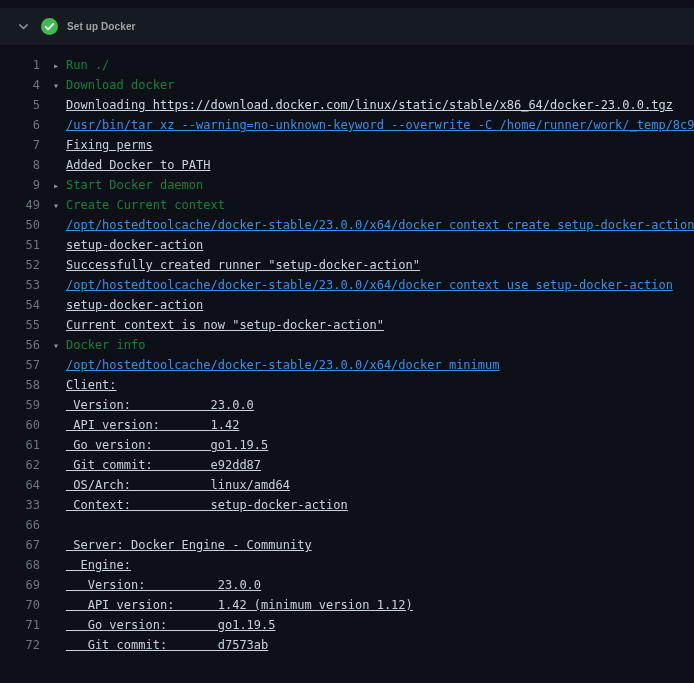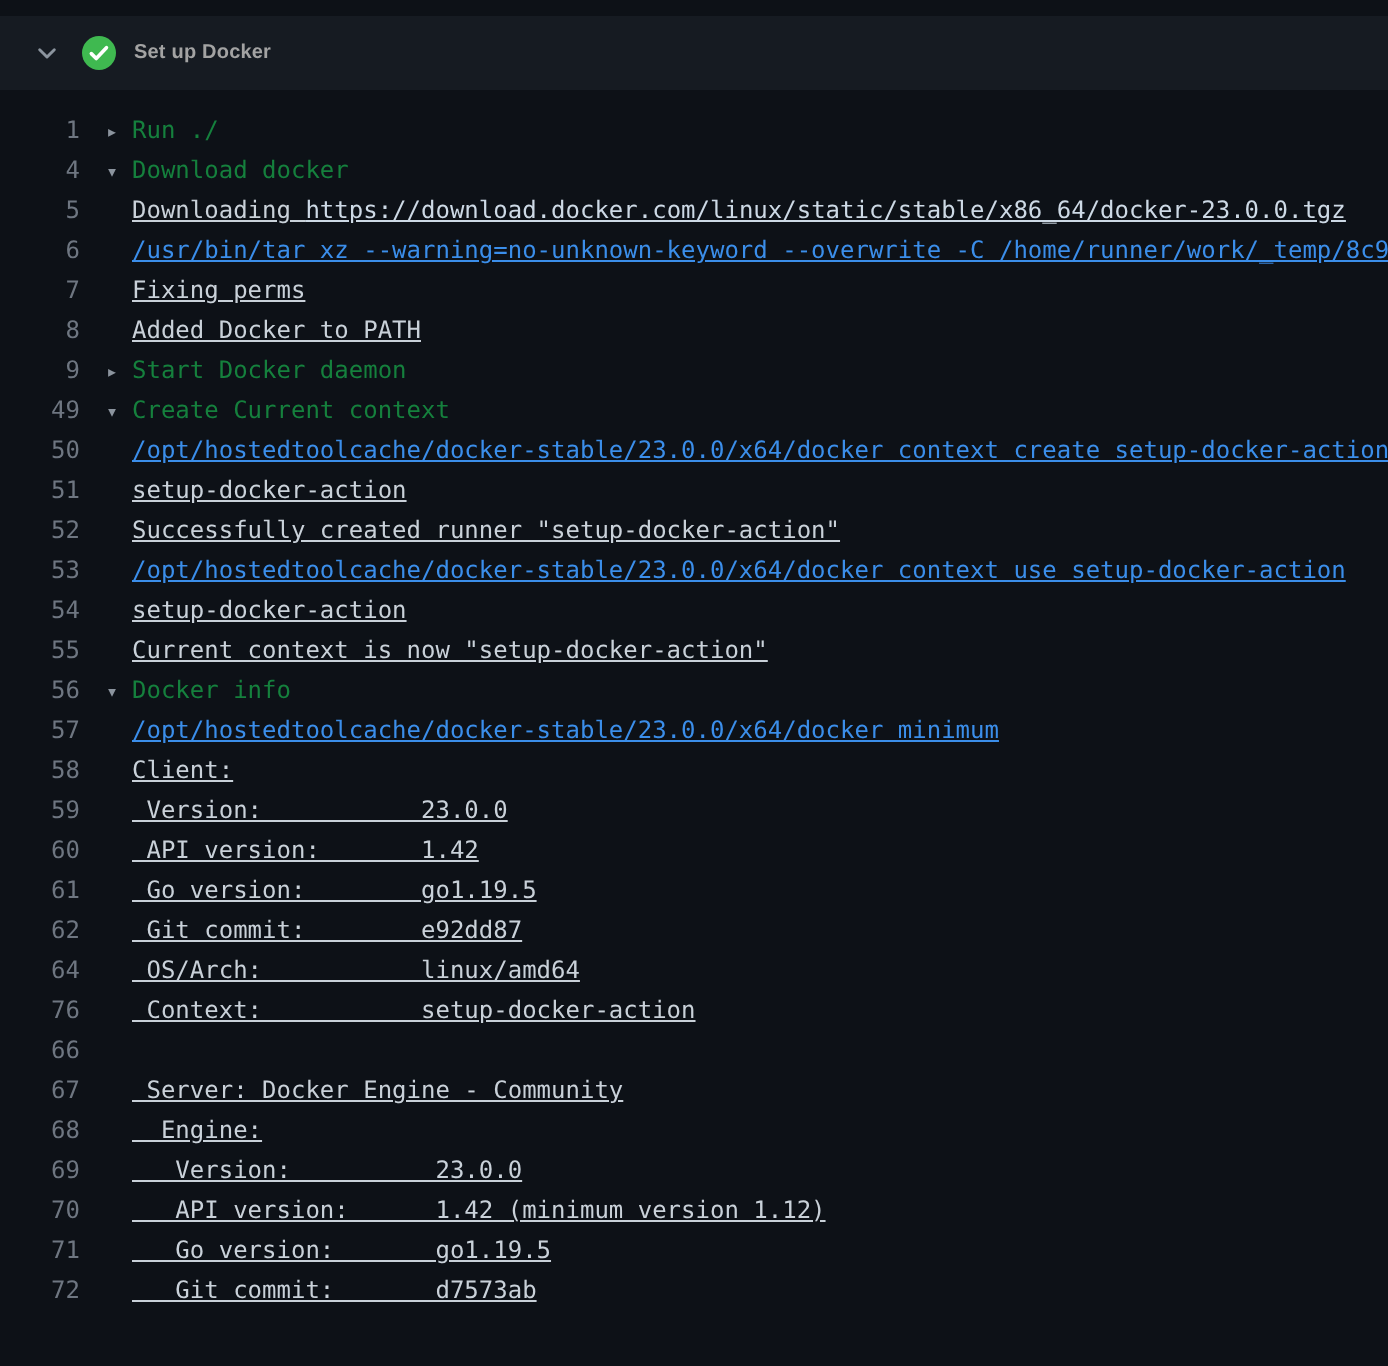--- a/index.html
+++ b/index.html
@@ -89,21 +89,21 @@
     <div class="row"><span class="num">54</span><span class="content indent">setup-docker-action</span></div>
     <div class="row"><span class="num">55</span><span class="content indent">Current context is now "setup-docker-action"</span></div>
     <div class="row group"><span class="num">56</span><span class="content"><span class="arrow">▾</span><span class="group-title">Docker info</span></span></div>
     <div class="row"><span class="num">57</span><span class="content indent cmd">/opt/hostedtoolcache/docker-stable/23.0.0/x64/docker minimum</span></div>
     <div class="row"><span class="num">58</span><span class="content indent">Client:</span></div>
     <div class="row"><span class="num">59</span><span class="content indent"> Version:           23.0.0</span></div>
     <div class="row"><span class="num">60</span><span class="content indent"> API version:       1.42</span></div>
     <div class="row"><span class="num">61</span><span class="content indent"> Go version:        go1.19.5</span></div>
     <div class="row"><span class="num">62</span><span class="content indent"> Git commit:        e92dd87</span></div>
     <div class="row"><span class="num">64</span><span class="content indent"> OS/Arch:           linux/amd64</span></div>
-    <div class="row"><span class="num">76</span><span class="content indent"> Context:           setup-docker-action</span></div>
+    <div class="row"><span class="num">33</span><span class="content indent"> Context:           setup-docker-action</span></div>
     <div class="row"><span class="num">66</span><span class="content indent"></span></div>
     <div class="row"><span class="num">67</span><span class="content indent"> Server: Docker Engine - Community</span></div>
     <div class="row"><span class="num">68</span><span class="content indent">  Engine:</span></div>
     <div class="row"><span class="num">69</span><span class="content indent">   Version:          23.0.0</span></div>
     <div class="row"><span class="num">70</span><span class="content indent">   API version:      1.42 (minimum version 1.12)</span></div>
     <div class="row"><span class="num">71</span><span class="content indent">   Go version:       go1.19.5</span></div>
     <div class="row"><span class="num">72</span><span class="content indent">   Git commit:       d7573ab</span></div>
   </div>
 
 </body></html>

